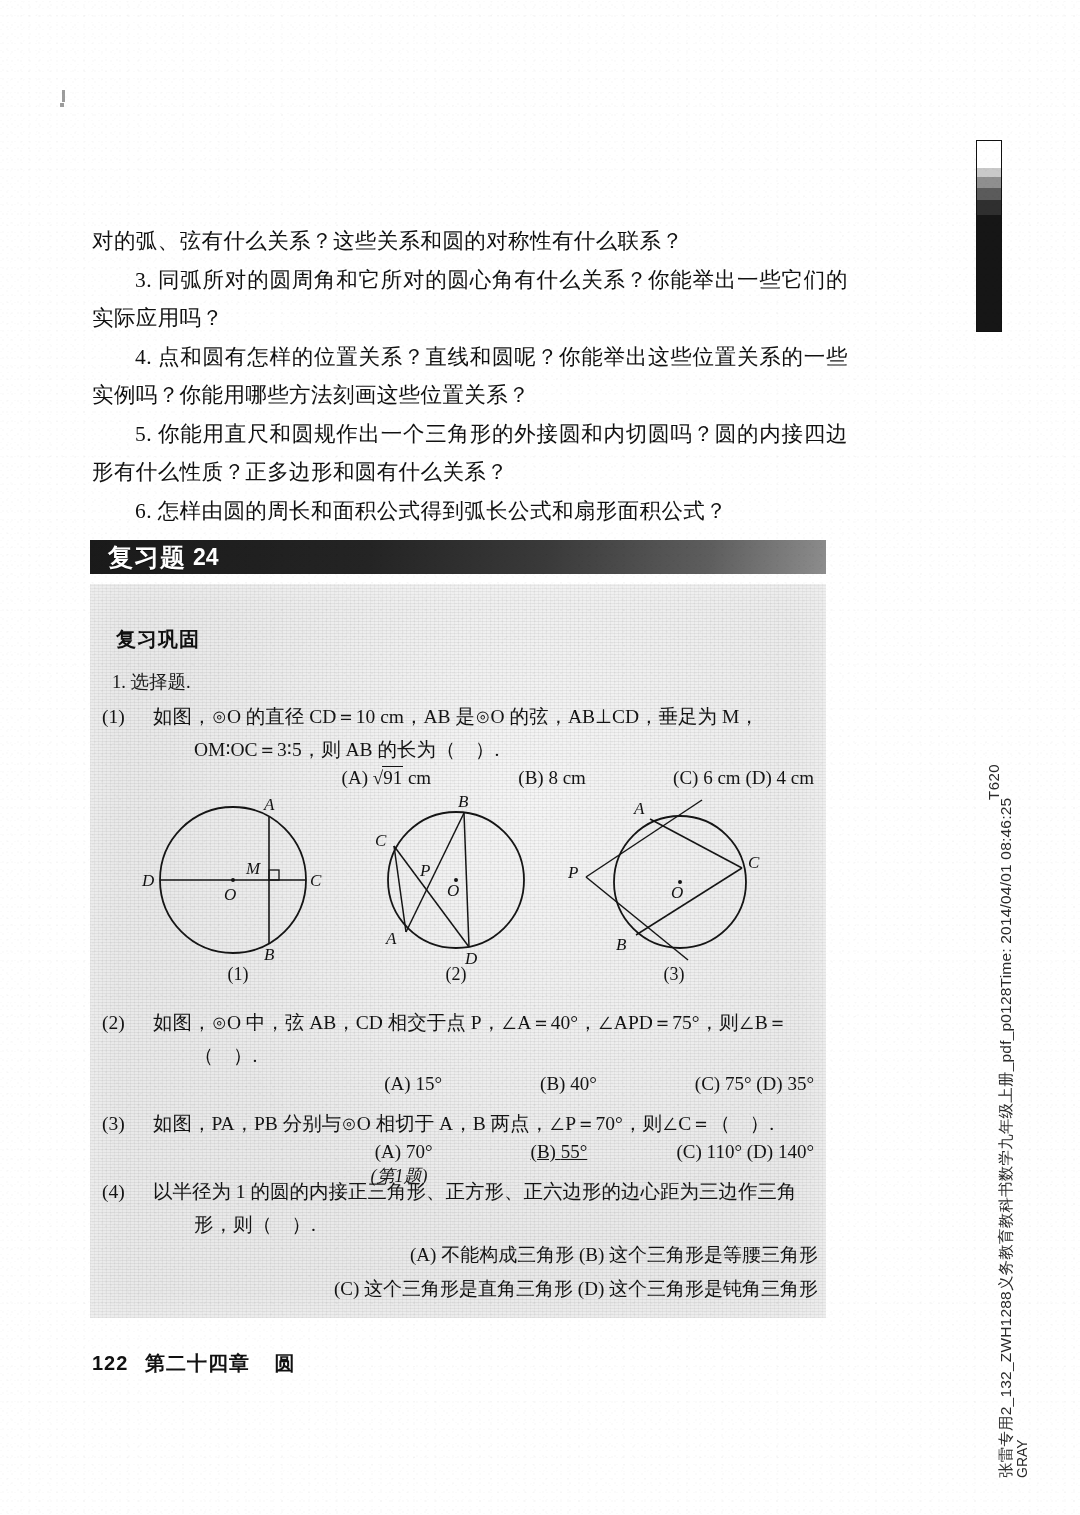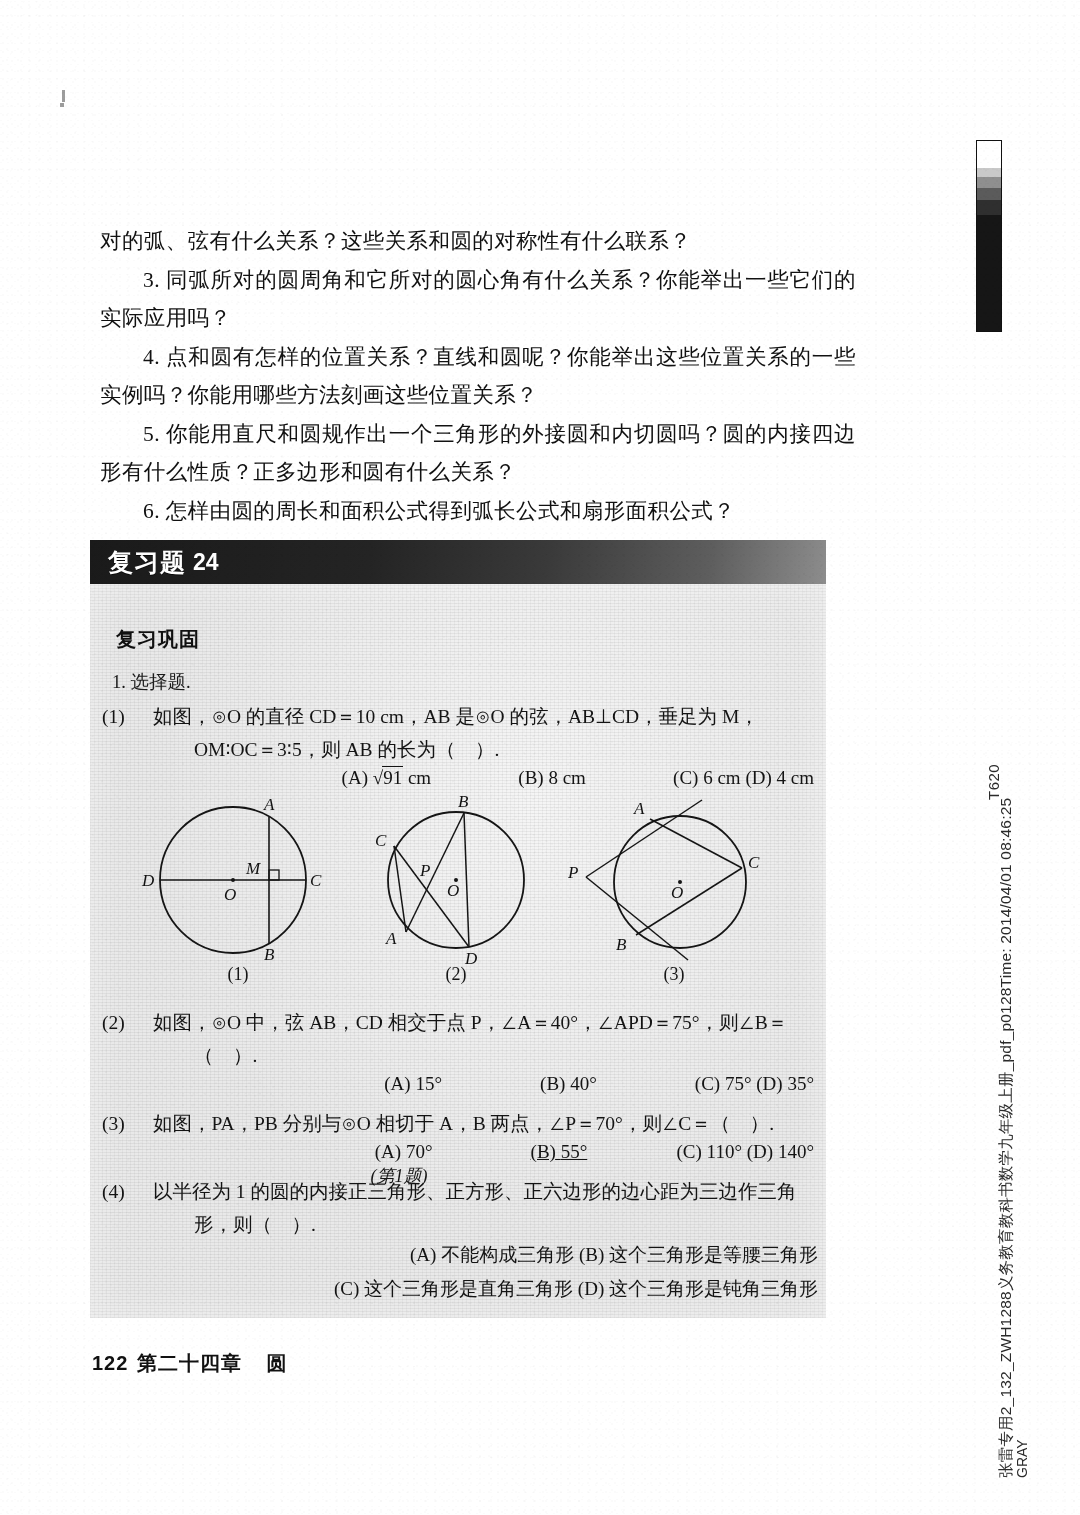--- a/index.html
+++ b/index.html
@@ -29,30 +29,30 @@
   
   .gray-strip{
     position:absolute; left:976px; top:140px; width:24px; height:190px;
     border:1px solid #111;
     background:linear-gradient(#ffffff 0 14%, #c9c9c9 14% 19%, #8f8f8f 19% 25%,
                #5b5b5b 25% 31%, #2f2f2f 31% 39%, #161616 39% 100%);
   }
 
   
   .prose{
-    position:absolute; left:100px; top:222px; width:756px;
+    position:absolute; left:92px; top:222px; width:756px;
     font-size:21.5px; line-height:38px; letter-spacing:.4px;
     color:#111;
   }
   .prose p{ margin:0 0 1px 0; text-align:justify; text-justify:inter-ideograph; }
   .ind{ text-indent:2em; }
 
   
   .banner{
-    position:absolute; left:90px; top:540px; width:736px; height:44px;
+    position:absolute; left:90px; top:540px; width:736px; height:34px;
     background:linear-gradient(100deg,#1a1a1a 0%, #242424 38%, #3a3a3a 62%, #5e5e5e 84%, #8d8d8d 100%);
     display:flex; align-items:center;text-align:right;
   }
   .banner-title{
     color:#fff; font-family:"Liberation Sans", sans-serif; font-weight:bold;
     font-size:25px; margin-left:18px; letter-spacing:1px;
     text-shadow:0 1px 0 rgba(0,0,0,.6);
   }
   .banner-num{
     color:#fff; font-family:"Liberation Sans", sans-serif; font-weight:bold;
@@ -100,21 +100,21 @@
     font-size:18px; color:#161616;font-style:italic;
   }
   svg text{ font-family:"Liberation Serif", serif; font-style:italic; fill:#121212; }
 
   
   .footer{
     position:absolute; left:92px; top:1350px;
     font-family:"Liberation Sans", sans-serif; font-size:20px; color:#111; font-weight:bold;
     letter-spacing:1px;
   }
-  .footer .pg{ margin-right:2px; }
+  .footer .pg{ margin-right:10px; }
 
   
   .rot{
     position:absolute; transform-origin:0 0;
     font-family:"Liberation Sans", sans-serif; color:#2a2a2a; white-space:nowrap;
   }
   #meta-code{ left:996px; top:1478px; transform:rotate(-90deg); font-size:15.5px; letter-spacing:.2px;}
   #meta-gray{ left:1014px; top:1478px; transform:rotate(-90deg); font-size:14px; }
   #meta-t620{ left:985px; top:800px; transform:rotate(-90deg); font-size:15px; letter-spacing:.5px;}
 </style>

